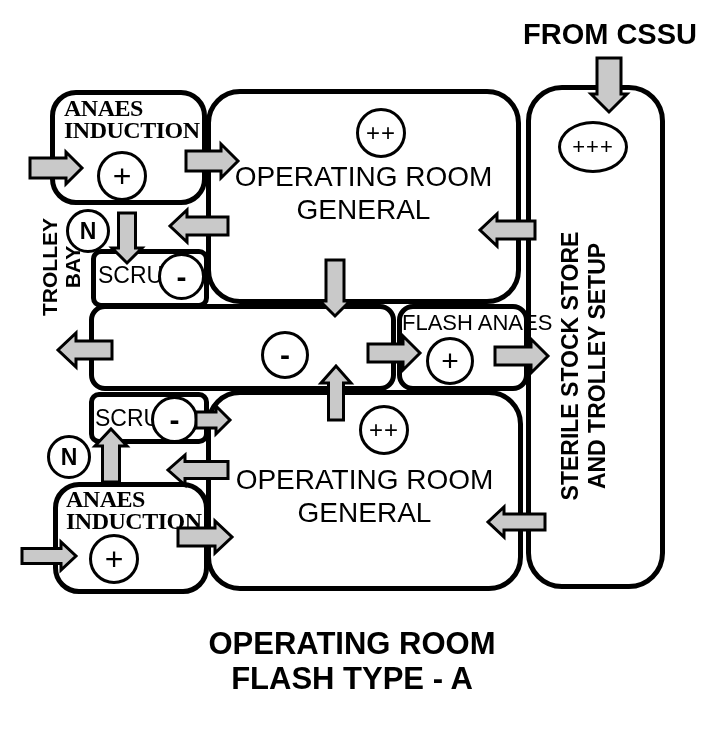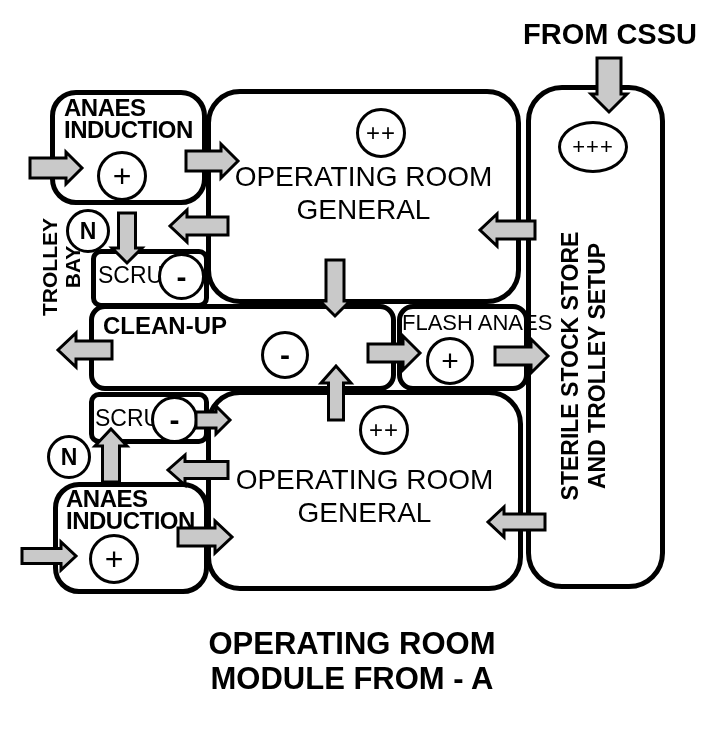--- a/index.html
+++ b/index.html
@@ -30,21 +30,21 @@
   .b-or-top      {left:206px; top:89px;  width:315px; height:215px; border-radius:34px;}
   .b-store       {left:526px; top:85px;  width:139px; height:504px; border-radius:36px;}
   .b-scrub-top   {left:91px;  top:249px; width:118px; height:59px;  border-radius:10px;}
   .b-cleanup     {left:89px;  top:304px; width:307px; height:87px;  border-radius:16px;}
   .b-flash       {left:397px; top:304px; width:132px; height:87px;  border-radius:16px;}
   .b-scrub-bot   {left:89px;  top:392px; width:120px; height:52px;  border-radius:10px;}
   .b-or-bot      {left:206px; top:390px; width:317px; height:201px; border-radius:34px;}
   .b-anaes-bot   {left:53px;  top:482px; width:156px; height:112px; border-radius:26px;}
 
   
-  .l-anaes{font-weight:bold;font-size:24px;line-height:22px;letter-spacing:-0.5px;}
+  .l-anaes{font-weight:bold;font-size:24px;line-height:22px;letter-spacing:-0.5px;font-family:Liberation Serif, serif;}
   .l-anaes-top{left:64px;top:97px;}
   .l-anaes-bot{left:66px;top:488px;}
   .l-or{font-size:28px;line-height:33px;text-align:center;}
   .l-or-top{left:206px;top:160px;width:315px;}
   .l-or-bot{left:206px;top:463px;width:317px;}
   .l-scrub{font-size:23px;}
   .l-scrub-top{left:98px;top:262px;}
   .l-scrub-bot{left:95px;top:405px;}
   .l-cleanup{left:103px;top:312px;font-weight:bold;font-size:24px;}
   .l-flash{left:402px;top:310px;font-size:22px;}
@@ -83,21 +83,20 @@
 
   <div class="label lines l-anaes l-anaes-top">
     <span>ANAES</span>
     <span>INDUCTION</span>
   </div>
   <div class="label lines l-or l-or-top">
     <span>OPERATING ROOM</span>
     <span>GENERAL</span>
   </div>
   <div class="label l-scrub l-scrub-top">SCRUB</div>
-  <div class="label l-cleanup">CLEAN-UP</div>
   <div class="label l-flash">FLASH ANAES</div>
   <div class="label l-scrub l-scrub-bot">SCRUB</div>
   <div class="label lines l-or l-or-bot">
     <span>OPERATING ROOM</span>
     <span>GENERAL</span>
   </div>
   <div class="label lines l-anaes l-anaes-bot">
     <span>ANAES</span>
     <span>INDUCTION</span>
   </div>
@@ -107,21 +106,21 @@
     <span style="display:block">AND TROLLEY SETUP</span>
   </div>
   <div class="vtext l-trolley">
     <span style="display:block">TROLLEY</span>
     <span style="display:block">BAY</span>
   </div>
 
   <div class="label l-cssu">FROM CSSU</div>
   <div class="label lines l-title">
     <span>OPERATING ROOM</span>
-    <span>MODULE FROM - A</span>
+    <span>FLASH TYPE - A</span>
   </div>
 
   <div class="pcircle c-plus-anaes-top">+</div>
   <div class="pcircle c-pp-or-top">++</div>
   <div class="pcircle c-ppp-store">+++</div>
   <div class="pcircle c-minus-scrub-top">-</div>
   <div class="pcircle c-minus-cleanup">-</div>
   <div class="pcircle c-plus-flash">+</div>
   <div class="pcircle c-minus-scrub-bot">-</div>
   <div class="pcircle c-pp-or-bot">++</div>

